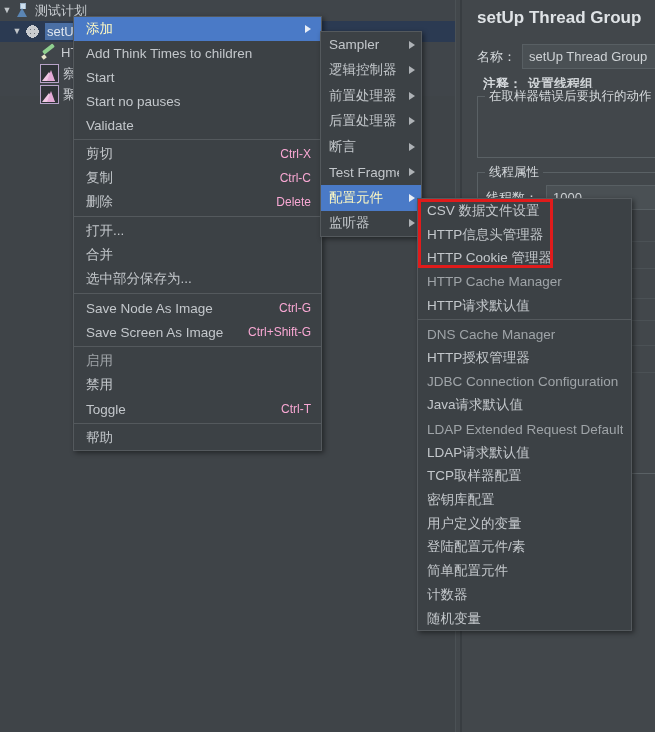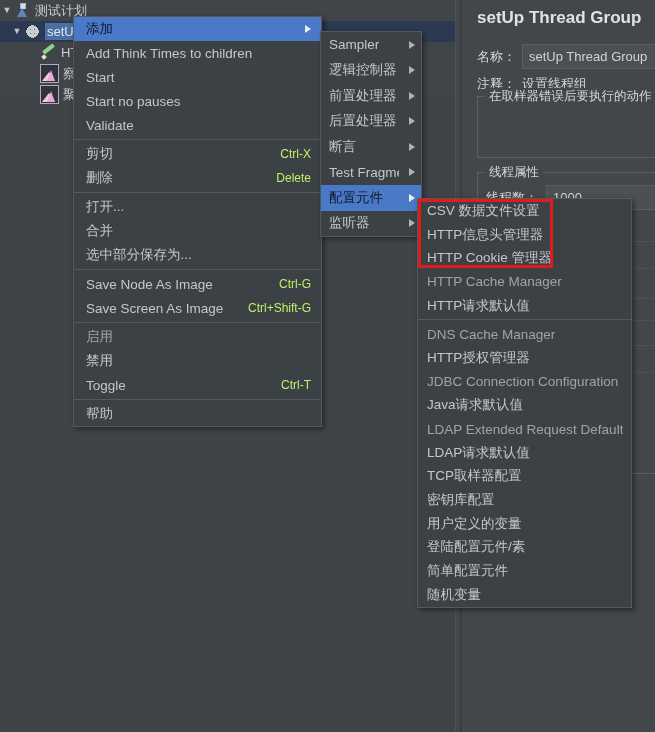--- a/index.html
+++ b/index.html
@@ -51,24 +51,24 @@
   .rp-group{position:absolute;border:1px solid #5a6165;}
   .rp-glab{position:absolute;top:-9px;left:7px;background:#42474b;padding:0 4px;color:#d5d9dc;font-size:12.5px;white-space:nowrap;}
   .rp-sep{position:absolute;background:#4b5155;height:1px;}
 
   
   .menu{position:absolute;background:#3c4145;border:1px solid #54595d;
         box-shadow:2px 2px 5px rgba(0,0,0,.45);}
   .mi{position:relative;height:22px;display:flex;align-items:center;
       color:#c3c7cb;font-size:13.5px;white-space:nowrap;cursor:default;padding:0 8px;}
   .mi .mlab{flex:1;overflow:hidden;}
-  .mi .acc{color:#bef264;font-size:12px;margin-left:16px;}
+  .mi .acc{color:#f9a8d4;font-size:12px;margin-left:16px;}
   .mi .arrow{margin-left:10px;width:0;height:0;border-left:6px solid #aeb2b6;
              border-top:4px solid transparent;border-bottom:4px solid transparent;}
-  .mi.hl{background:#4a7ac7;color:#0f172a;}
+  .mi.hl{background:#4a7ac7;color:#fef9c3;}
   .mi.hl .arrow{border-left-color:#e9eef6;}
   .mi.dim{color:#9fa4a8;}
   .msep{height:1px;background:#54595d;margin:2px 0;}
 
   #menu1{left:73px;top:16px;width:247px;padding:0;}
   #menu1 .mi{height:24px;padding-left:12px;padding-right:10px;}
   #menu1 .mi .acc{font-size:12px;}
   #menu2{left:320px;top:31px;width:100px;}
   #menu2 .mi{height:25.5px;padding-left:8px;padding-right:6px;}
   #menu3{left:417px;top:198px;width:213px;}
@@ -118,21 +118,21 @@
   </div>
 
   <div class="right-pane">
     <div class="rp-title">setUp Thread Group</div>
 
     <div class="rp-field" style="left:11px;top:44px;">
       <span class="rp-lab">名称：</span>
       <span class="rp-input" style="width:128px;margin-left:6px;">setUp Thread Group</span>
     </div>
 
-    <div class="rp-field" style="left:11px;top:72px;">
+    <div class="rp-field" style="left:17px;top:72px;font-weight:bold;">
       <span class="rp-lab">注释：</span>
       <span class="rp-input" style="width:120px;border:none;background:transparent;">设置线程组</span>
     </div>
 
     <div class="rp-group" style="left:11px;top:96px;width:186px;height:60px;">
       <span class="rp-glab">在取样器错误后要执行的动作</span>
     </div>
 
     <div class="rp-group" style="left:11px;top:172px;width:186px;height:300px;">
       <span class="rp-glab">线程属性</span>
@@ -171,20 +171,24 @@
       </div>
       <div class="mi">
         <span class="mlab">Validate</span>
       </div>
       <div class="msep"></div>
       <div class="mi">
         <span class="mlab">剪切</span>
         <span class="acc">Ctrl-X</span>
       </div>
       <div class="mi">
+        <span class="mlab">复制</span>
+        <span class="acc">Ctrl-C</span>
+      </div>
+      <div class="mi">
         <span class="mlab">删除</span>
         <span class="acc">Delete</span>
       </div>
       <div class="msep"></div>
       <div class="mi">
         <span class="mlab">打开...</span>
       </div>
       <div class="mi">
         <span class="mlab">合并</span>
       </div>
@@ -296,19 +300,22 @@
       <div class="mi">
         <span class="mlab">用户定义的变量</span>
       </div>
       <div class="mi">
         <span class="mlab">登陆配置元件/素</span>
       </div>
       <div class="mi">
         <span class="mlab">简单配置元件</span>
       </div>
       <div class="mi">
+        <span class="mlab">计数器</span>
+      </div>
+      <div class="mi">
         <span class="mlab">随机变量</span>
       </div>
     </div>
 
   <div class="redbox"></div>
 
 </div>
 
 </body></html>

